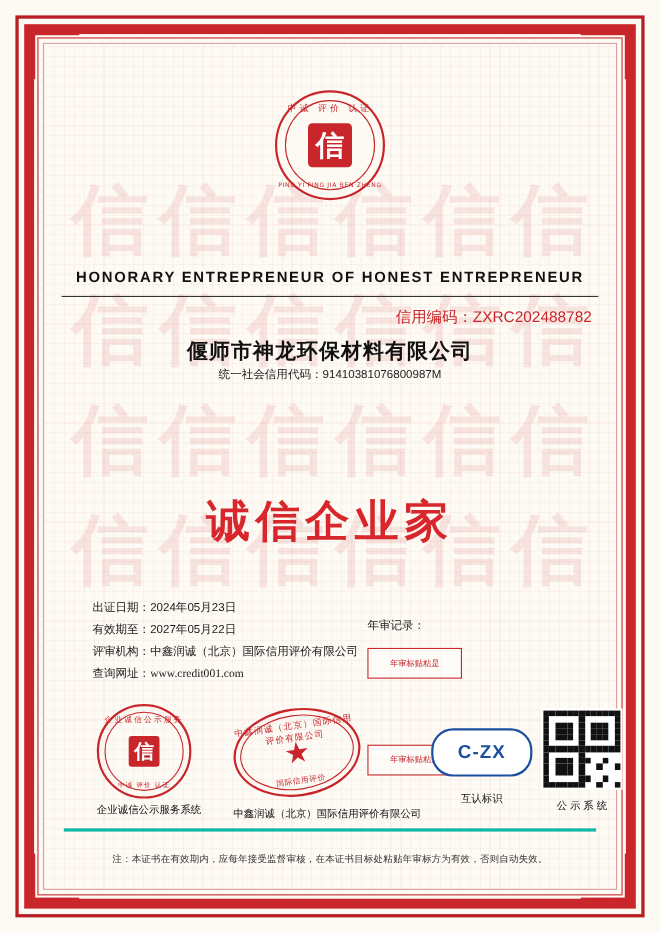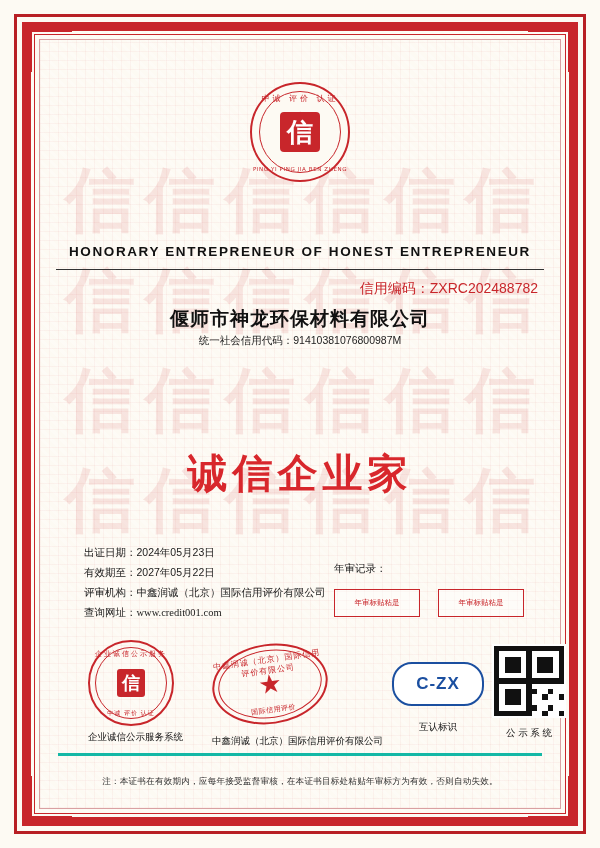--- a/index.html
+++ b/index.html
@@ -260,21 +260,22 @@
   .annual {
     position: absolute;
     left: 290px; top: 518px;
     font-size: 10.5px;
     color: #1a1a1a;
   }
   .annual-boxes {
     position: absolute;
     left: 290px; top: 545px;
     display: flex;
-    gap: 18px;
+    gap: 60px;
+    flex-direction: column;
   }
   .annual-box {
     width: 84px; height: 26px;
     border: 1px solid #c8262b;
     color: #c8262b;
     font-size: 7.5px;
     display: flex;
     align-items: center;
     justify-content: center;
     background: rgba(255,255,255,0.4);

